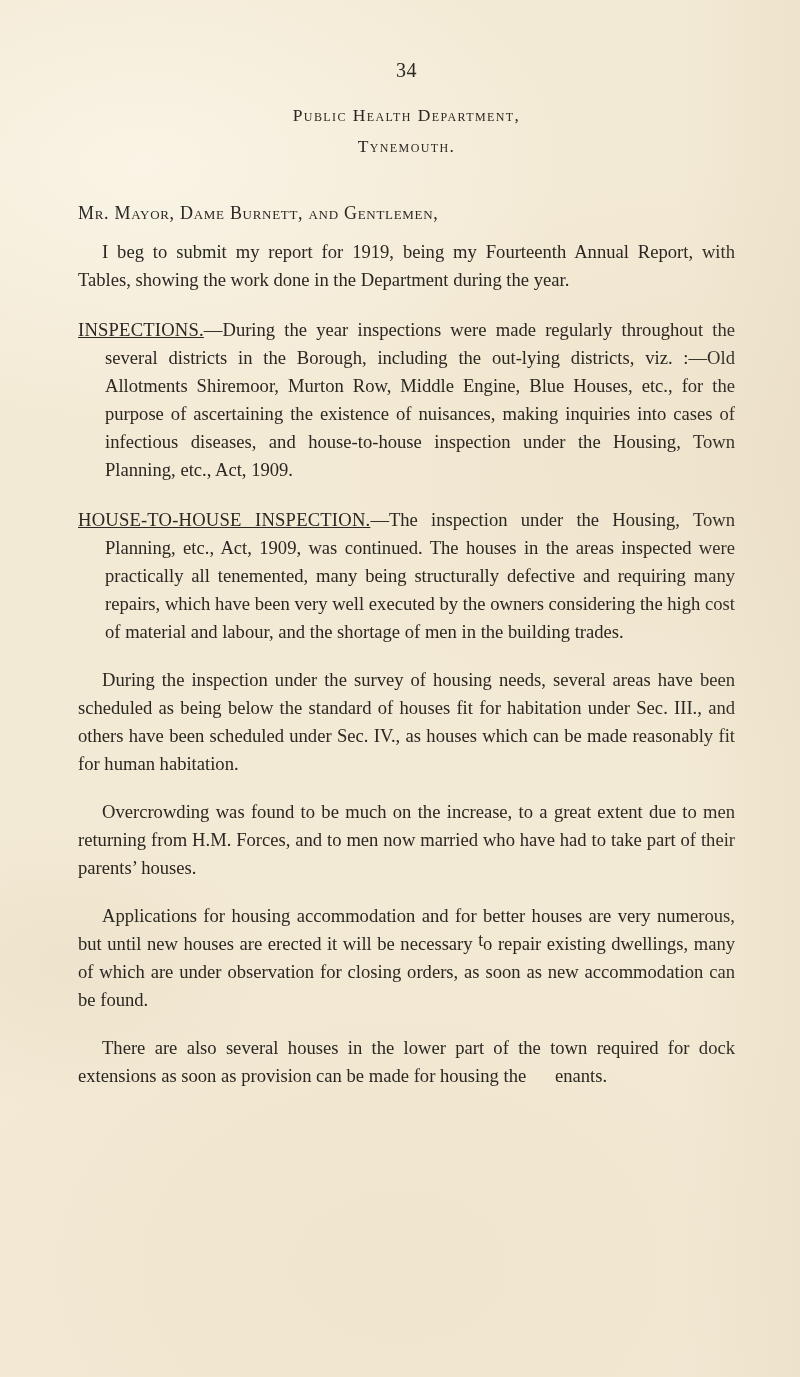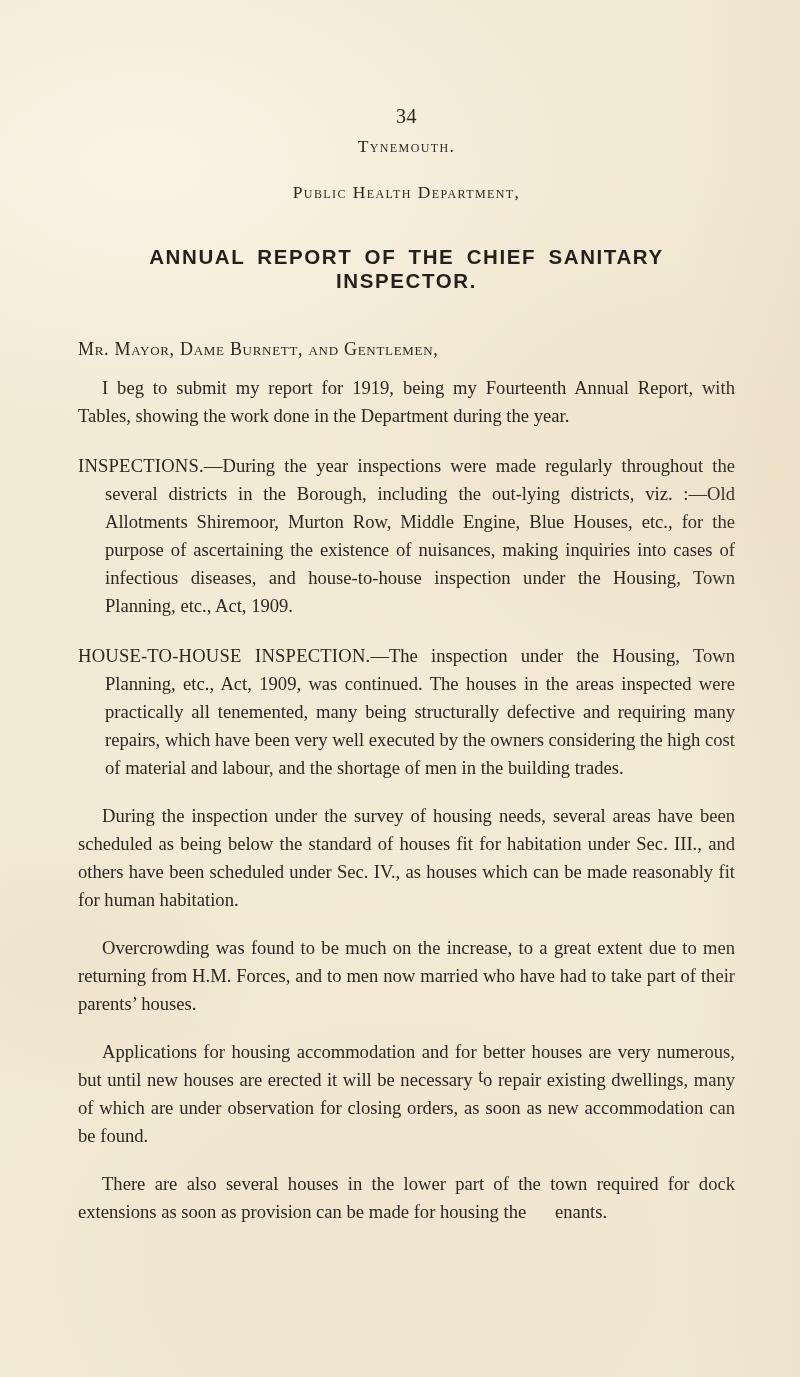--- a/index.html
+++ b/index.html
@@ -39,21 +39,21 @@
     position: absolute;
     left: 78px;
     top: 0;
     width: 657px;  
   }
 
   .page-number {
     text-align: center;
     font-size: 20px;
     line-height: 1;
-    padding-top: 106px;
+    padding-top: 60px;
     letter-spacing: 0.5px;
   }
 
   .dept-line {
     text-align: center;
     font-size: 17.5px;
     font-variant: small-caps;
     letter-spacing: 1.4px;
     margin-top: 25px;
   }
@@ -103,20 +103,21 @@
 
   
   p.hanging {
     margin-top: 22px;
     padding-left: 27px;
     text-indent: -27px;
   }
 
   .runin {
     letter-spacing: 0.2px;
+    text-decoration: underline;
   }
 
   
   .raised-t {
     position: relative;
     top: -4px;
     font-size: 0.96em;
   }
 
   .last-line-indent {
@@ -125,25 +126,24 @@
   }
 </style>
 </head>
 <body>
 
 <div class="page">
   <div class="content">
 
     <div class="page-number">34</div>
 
+    <div class="dept-line">Public Health Department,</div>
+
     <div class="dept-line sub">Tynemouth.</div>
 
-    <div class="dept-line">Public Health Department,</div>
-
-    <div class="report-title">ANNUAL REPORT OF THE CHIEF SANITARY INSPECTOR.</div>
 
     <div class="salutation">Mr. Mayor, Dame Burnett, and Gentlemen,</div>
 
     <p class="body opening">I beg to submit my report for 1919, being my Fourteenth Annual Report, with Tables, showing the work done in the Department during the year.</p>
 
     <p class="body hanging"><span class="runin">INSPECTIONS.</span><span>—During the year inspections were made regularly throughout the several districts in the Borough, including the out-lying districts, viz. :—Old Allotments Shiremoor, Murton Row, Middle Engine, Blue Houses, etc., for the purpose of ascertaining the existence of nuisances, making inquiries into cases of infectious diseases, and house-to-house inspection under the Housing, Town Planning, etc., Act, 1909.</span></p>
 
     <p class="body hanging"><span class="runin">HOUSE-TO-HOUSE INSPECTION.</span><span>—The inspection under the Housing, Town Planning, etc., Act, 1909, was continued. The houses in the areas inspected were practically all tenemented, many being structurally defective and requiring many repairs, which have been very well executed by the owners considering the high cost of material and labour, and the shortage of men in the building trades.</span></p>
 
     <p class="body plain">During the inspection under the survey of housing needs, several areas have been scheduled as being below the standard of houses fit for habitation under Sec. III., and others have been scheduled under Sec. IV., as houses which can be made reasonably fit for human habitation.</p>

